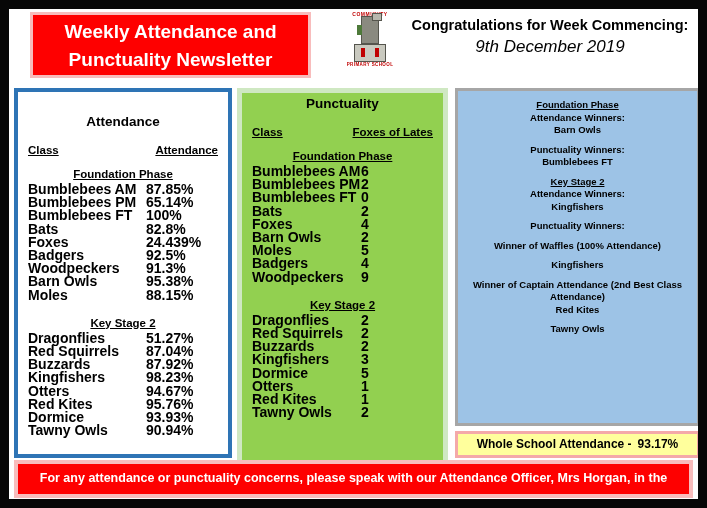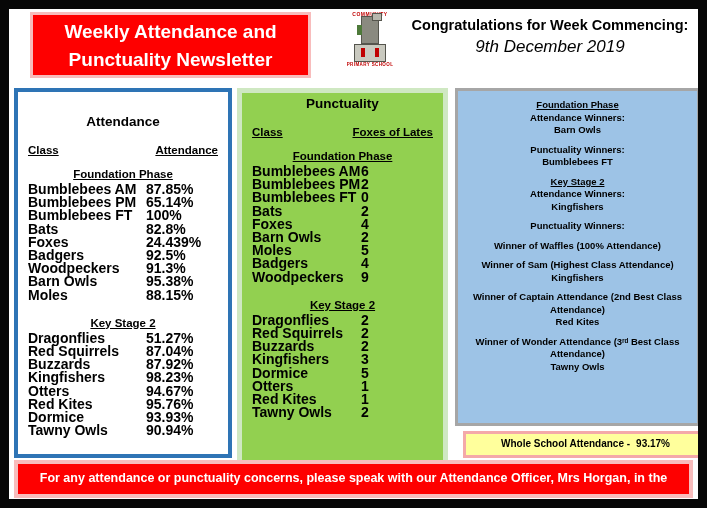--- a/index.html
+++ b/index.html
@@ -57,21 +57,21 @@
   
   .win-panel{left:455px;top:88px;width:245px;height:338px;
              border:3px solid #a6a6a6;background:#9dc3e6;padding:8px 12px;}
   .w-line{font-size:9.5px;font-weight:bold;text-align:center;line-height:12.5px;}
   .st-heading{text-decoration:underline;}
   .st-gap{height:7px;}
 
   
   .whole{position:absolute;left:455px;top:431px;width:245px;height:27px;
          box-sizing:border-box;border:3px solid #f4a9a9;background:#ffff9c;
-         text-align:center;font-size:10px;font-weight:bold;line-height:20px;margin-left:8px;}
+         text-align:center;font-size:12px;font-weight:bold;line-height:20px;}
   .whole .gap2{display:inline-block;width:6px;}
 
   
   .footer{position:absolute;left:14px;top:460px;width:679px;height:38px;
           box-sizing:border-box;border:4px solid #f8bcbc;background:#fe0000;
           text-align:center;color:#ffffff;font-size:12.5px;font-weight:bold;line-height:29px;}
 </style>
 </head>
 <body>
 
@@ -267,27 +267,25 @@
     <div class="w-line st-name">Bumblebees FT</div>
     <div class="w-line st-gap"></div>
     <div class="w-line st-heading">Key Stage 2</div>
     <div class="w-line st-label">Attendance Winners:</div>
     <div class="w-line st-name">Kingfishers</div>
     <div class="w-line st-gap"></div>
     <div class="w-line st-label">Punctuality Winners:</div>
     <div class="w-line st-gap"></div>
     <div class="w-line st-label">Winner of Waffles (100% Attendance)</div>
     <div class="w-line st-gap"></div>
-    <div class="w-line st-label">Winner of Sam (Highest Class Attendance)</div>
     <div class="w-line st-name">Kingfishers</div>
     <div class="w-line st-gap"></div>
     <div class="w-line st-label">Winner of Captain Attendance (2nd Best Class Attendance)</div>
     <div class="w-line st-name">Red Kites</div>
     <div class="w-line st-gap"></div>
-    <div class="w-line st-label">Winner of Wonder Attendance (3ʳᵈ Best Class Attendance)</div>
     <div class="w-line st-name">Tawny Owls</div>
   </div>
 
 <div class="whole">
   <span>Whole School Attendance -</span><span class="gap2"></span><span>93.17%</span>
 </div>
 
 <div class="footer">
   <span>For any attendance or punctuality concerns, please speak with our Attendance Officer, Mrs Horgan, in the school office</span>
 </div>

